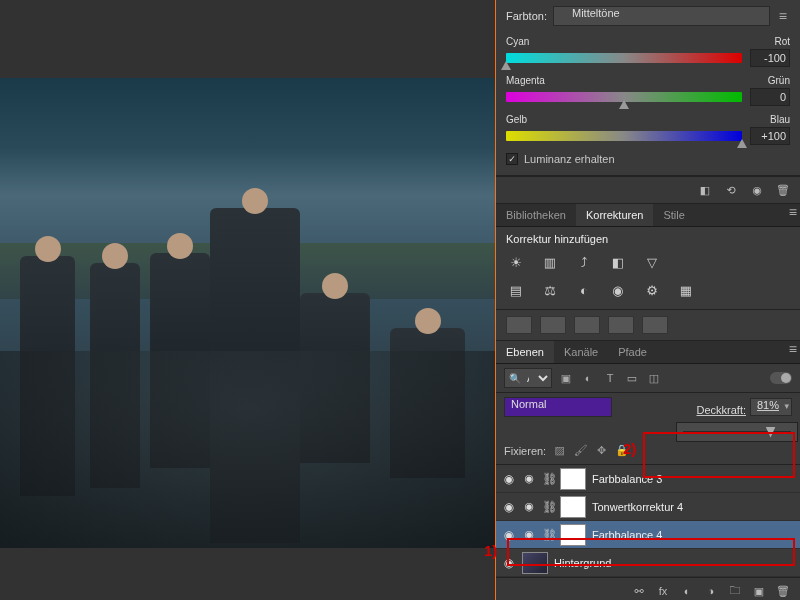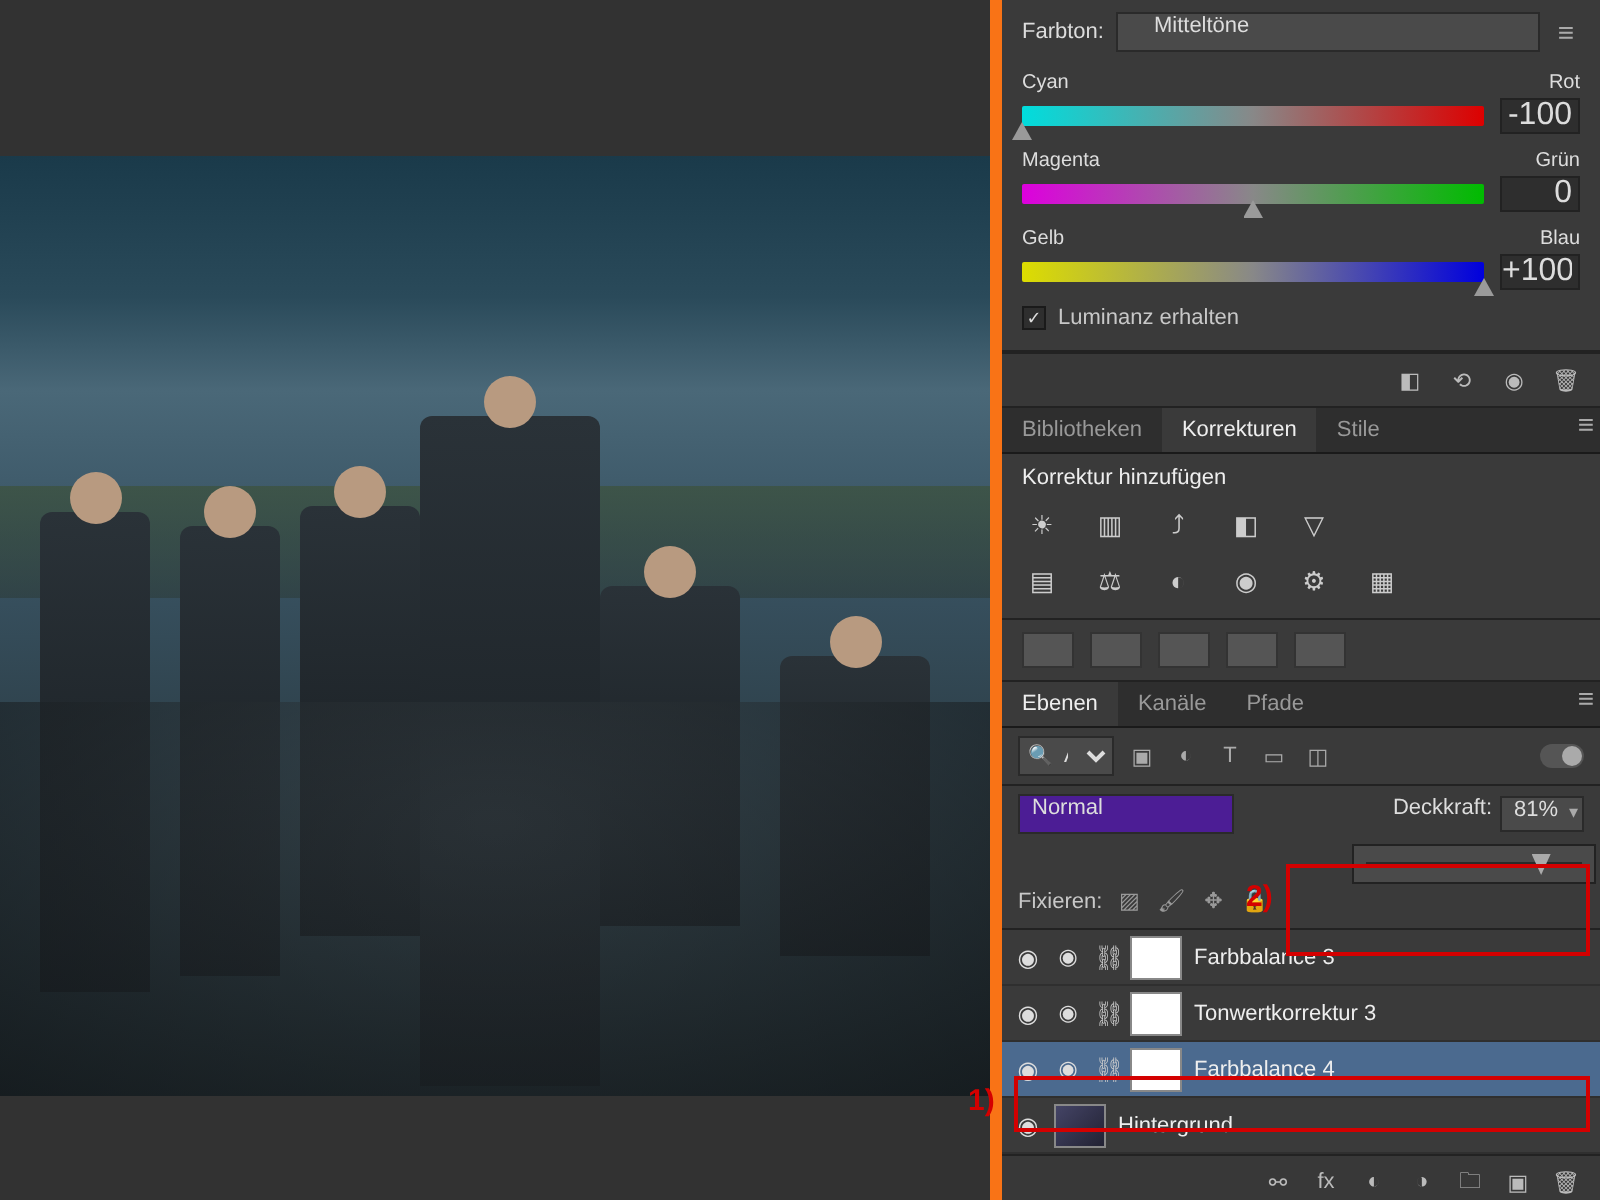--- a/index.html
+++ b/index.html
@@ -12,34 +12,34 @@
   .photo::after { content:""; position:absolute; bottom:0; left:0; right:0; height:42%; background: radial-gradient(ellipse at 50% 30%, rgba(70,80,85,.3), rgba(20,25,28,.7)); }
   .figure { position:absolute; background: linear-gradient(180deg,#2a3238,#151a1e); border-radius: 6px 6px 0 0; }
   .f1{left:20px;top:178px;width:55px;height:240px;}
   .f2{left:90px;top:185px;width:50px;height:225px;}
   .f3{left:150px;top:175px;width:60px;height:215px;}
   .f4{left:210px;top:130px;width:90px;height:335px;}
   .f5{left:300px;top:215px;width:70px;height:170px;}
   .f6{left:390px;top:250px;width:75px;height:150px;}
   .head{position:absolute;top:-20px;left:50%;transform:translateX(-50%);width:26px;height:26px;background:#b89a80;border-radius:50%;}
   
-  .right-panels { width: 305px; background: #3a3a3a; display: flex; flex-direction: column; border-left: 6px solid #f97316; }
+  .right-panels { width: 305px; background: #3a3a3a; display: flex; flex-direction: column; border-left: 1px solid #f97316; }
   
   
   .color-balance { padding: 6px 10px 10px; background: #3a3a3a; border-bottom: 1px solid #222; }
   .cb-row { display: flex; align-items: center; gap: 6px; margin-bottom: 10px; }
   .cb-row label { font-size: 11px; color: #ddd; }
   .cb-select { flex: 1; background: #4a4a4a; border: 1px solid #2a2a2a; color: #ddd; height: 20px; font-size: 11px; padding: 0 18px; }
   .cb-flyout { color:#aaa; font-size:14px; padding:0 3px; }
   .slider-row { margin-bottom: 8px; }
   .slider-labels { display: flex; justify-content: space-between; font-size: 10px; color: #ddd; margin-bottom: 2px; }
   .slider-wrap { display: flex; align-items: center; gap: 8px; }
   .gradient-bar { flex: 1; height: 10px; position: relative; border-radius: 1px; }
   .gradient-bar .knob { position: absolute; top: 8px; width: 10px; height: 9px; background: #9a9a9a; transform: translateX(-50%); clip-path: polygon(50% 0, 100% 100%, 0 100%); }
-  .val-input { width: 40px; height: 18px; background: #2e2e2e; border: 1px solid #222; color: #ddd; text-align: right; font-size: 16px; padding-right: 3px; }
+  .val-input { width: 40px; height: 18px; background: #2e2e2e; border: 1px solid #222; color: #ddd; text-align: right; font-size: 11px; padding-right: 3px; }
   .g-cyan { background: linear-gradient(90deg, #00dddd, #888, #dd0000); }
   .g-mag  { background: linear-gradient(90deg, #dd00dd, #888, #00bb00); }
   .g-yel  { background: linear-gradient(90deg, #dddd00, #888, #0000dd); }
   .checkbox-row { display:flex; align-items:center; gap:6px; margin-top:8px; font-size:11px; }
   .chk { width:12px; height:12px; background:#2e2e2e; border:1px solid #1a1a1a; display:inline-flex; align-items:center; justify-content:center; font-size:9px; color:#ddd; }
   
   .panel-footer { display:flex; justify-content:flex-end; gap:8px; padding:4px 8px; border-top:1px solid #222; border-bottom:1px solid #222; background:#383838; }
   .footer-ic { width:18px; height:18px; display:flex; align-items:center; justify-content:center; color:#bbb; font-size:11px; }
   
   
@@ -57,21 +57,21 @@
   
   .layers-panel { flex:1; background:#3a3a3a; display:flex; flex-direction:column; }
   .layer-top { display:flex; align-items:center; gap:6px; padding:4px 8px; border-bottom:1px solid #222; }
   .filter-sel { background:#4a4a4a; border:1px solid #2a2a2a; color:#ddd; height:20px; font-size:11px; padding:0 6px; width:48px; }
   .filter-ic { width:16px; height:16px; color:#aaa; display:flex; align-items:center; justify-content:center; font-size:11px; }
   .toggle { width:22px; height:12px; background:#555; border-radius:6px; position:relative; margin-left:auto; }
   .toggle::after { content:""; position:absolute; right:1px; top:1px; width:10px; height:10px; background:#aaa; border-radius:50%; }
   
   .blend-row { display:flex; align-items:center; gap:6px; padding:4px 8px; position:relative; }
   .blend-sel { background:#4c1d95; border:1px solid #2a2a2a; color:#ddd; height:20px; font-size:11px; width:108px; padding:0 6px; }
-  .opacity-block { display:flex; align-items:flex-start; gap:4px; margin-left:auto; position:relative; }
+  .opacity-block { display:flex; align-items:flex-end; gap:4px; margin-left:auto; position:relative;text-decoration:underline; }
   .op-label { font-size:11px; color:#ddd; }
   .op-val { width:42px; height:18px; background:#4a4a4a; border:1px solid #2a2a2a; color:#ddd; text-align:right; font-size:11px; padding-right:12px; position:relative; }
   .op-val::after { content:"▾"; position:absolute; right:2px; top:2px; font-size:9px; color:#aaa; }
   .op-slider { position:absolute; top:24px; left:-20px; right:-6px; height:20px; background:#4a4a4a; border:1px solid #222; display:flex; align-items:center; padding:0 6px; }
   .op-track { flex:1; height:3px; background:#2a2a2a; position:relative; }
   .op-knob { position:absolute; top:-4px; width:10px; height:11px; background:#aaa; transform:translateX(-50%); clip-path:polygon(50% 100%, 0 0, 100% 0); }
   
   .lock-row { display:flex; align-items:center; gap:6px; padding:4px 8px 6px; border-bottom:1px solid #222; margin-top:18px; }
   .lock-label { font-size:11px; }
   .lock-ic { width:15px; height:15px; color:#999; font-size:11px; display:flex; align-items:center; justify-content:center; }
@@ -253,21 +253,21 @@
           <span class="sub-eye">◉</span>
           <span class="link-ic">⛓</span>
           <div class="thumb"></div>
           <span class="lname">Farbbalance 3</span>
         </div>
         <div class="layer">
           <span class="vis">◉</span>
           <span class="sub-eye">◉</span>
           <span class="link-ic">⛓</span>
           <div class="thumb"></div>
-          <span class="lname">Tonwertkorrektur 3</span>
+          <span class="lname">Tonwertkorrektur 4</span>
         </div>
         <div class="layer selected">
           <span class="vis">◉</span>
           <span class="sub-eye">◉</span>
           <span class="link-ic">⛓</span>
           <div class="thumb"></div>
           <span class="lname">Farbbalance 4</span>
         </div>
         <div class="layer">
           <span class="vis">◉</span>

